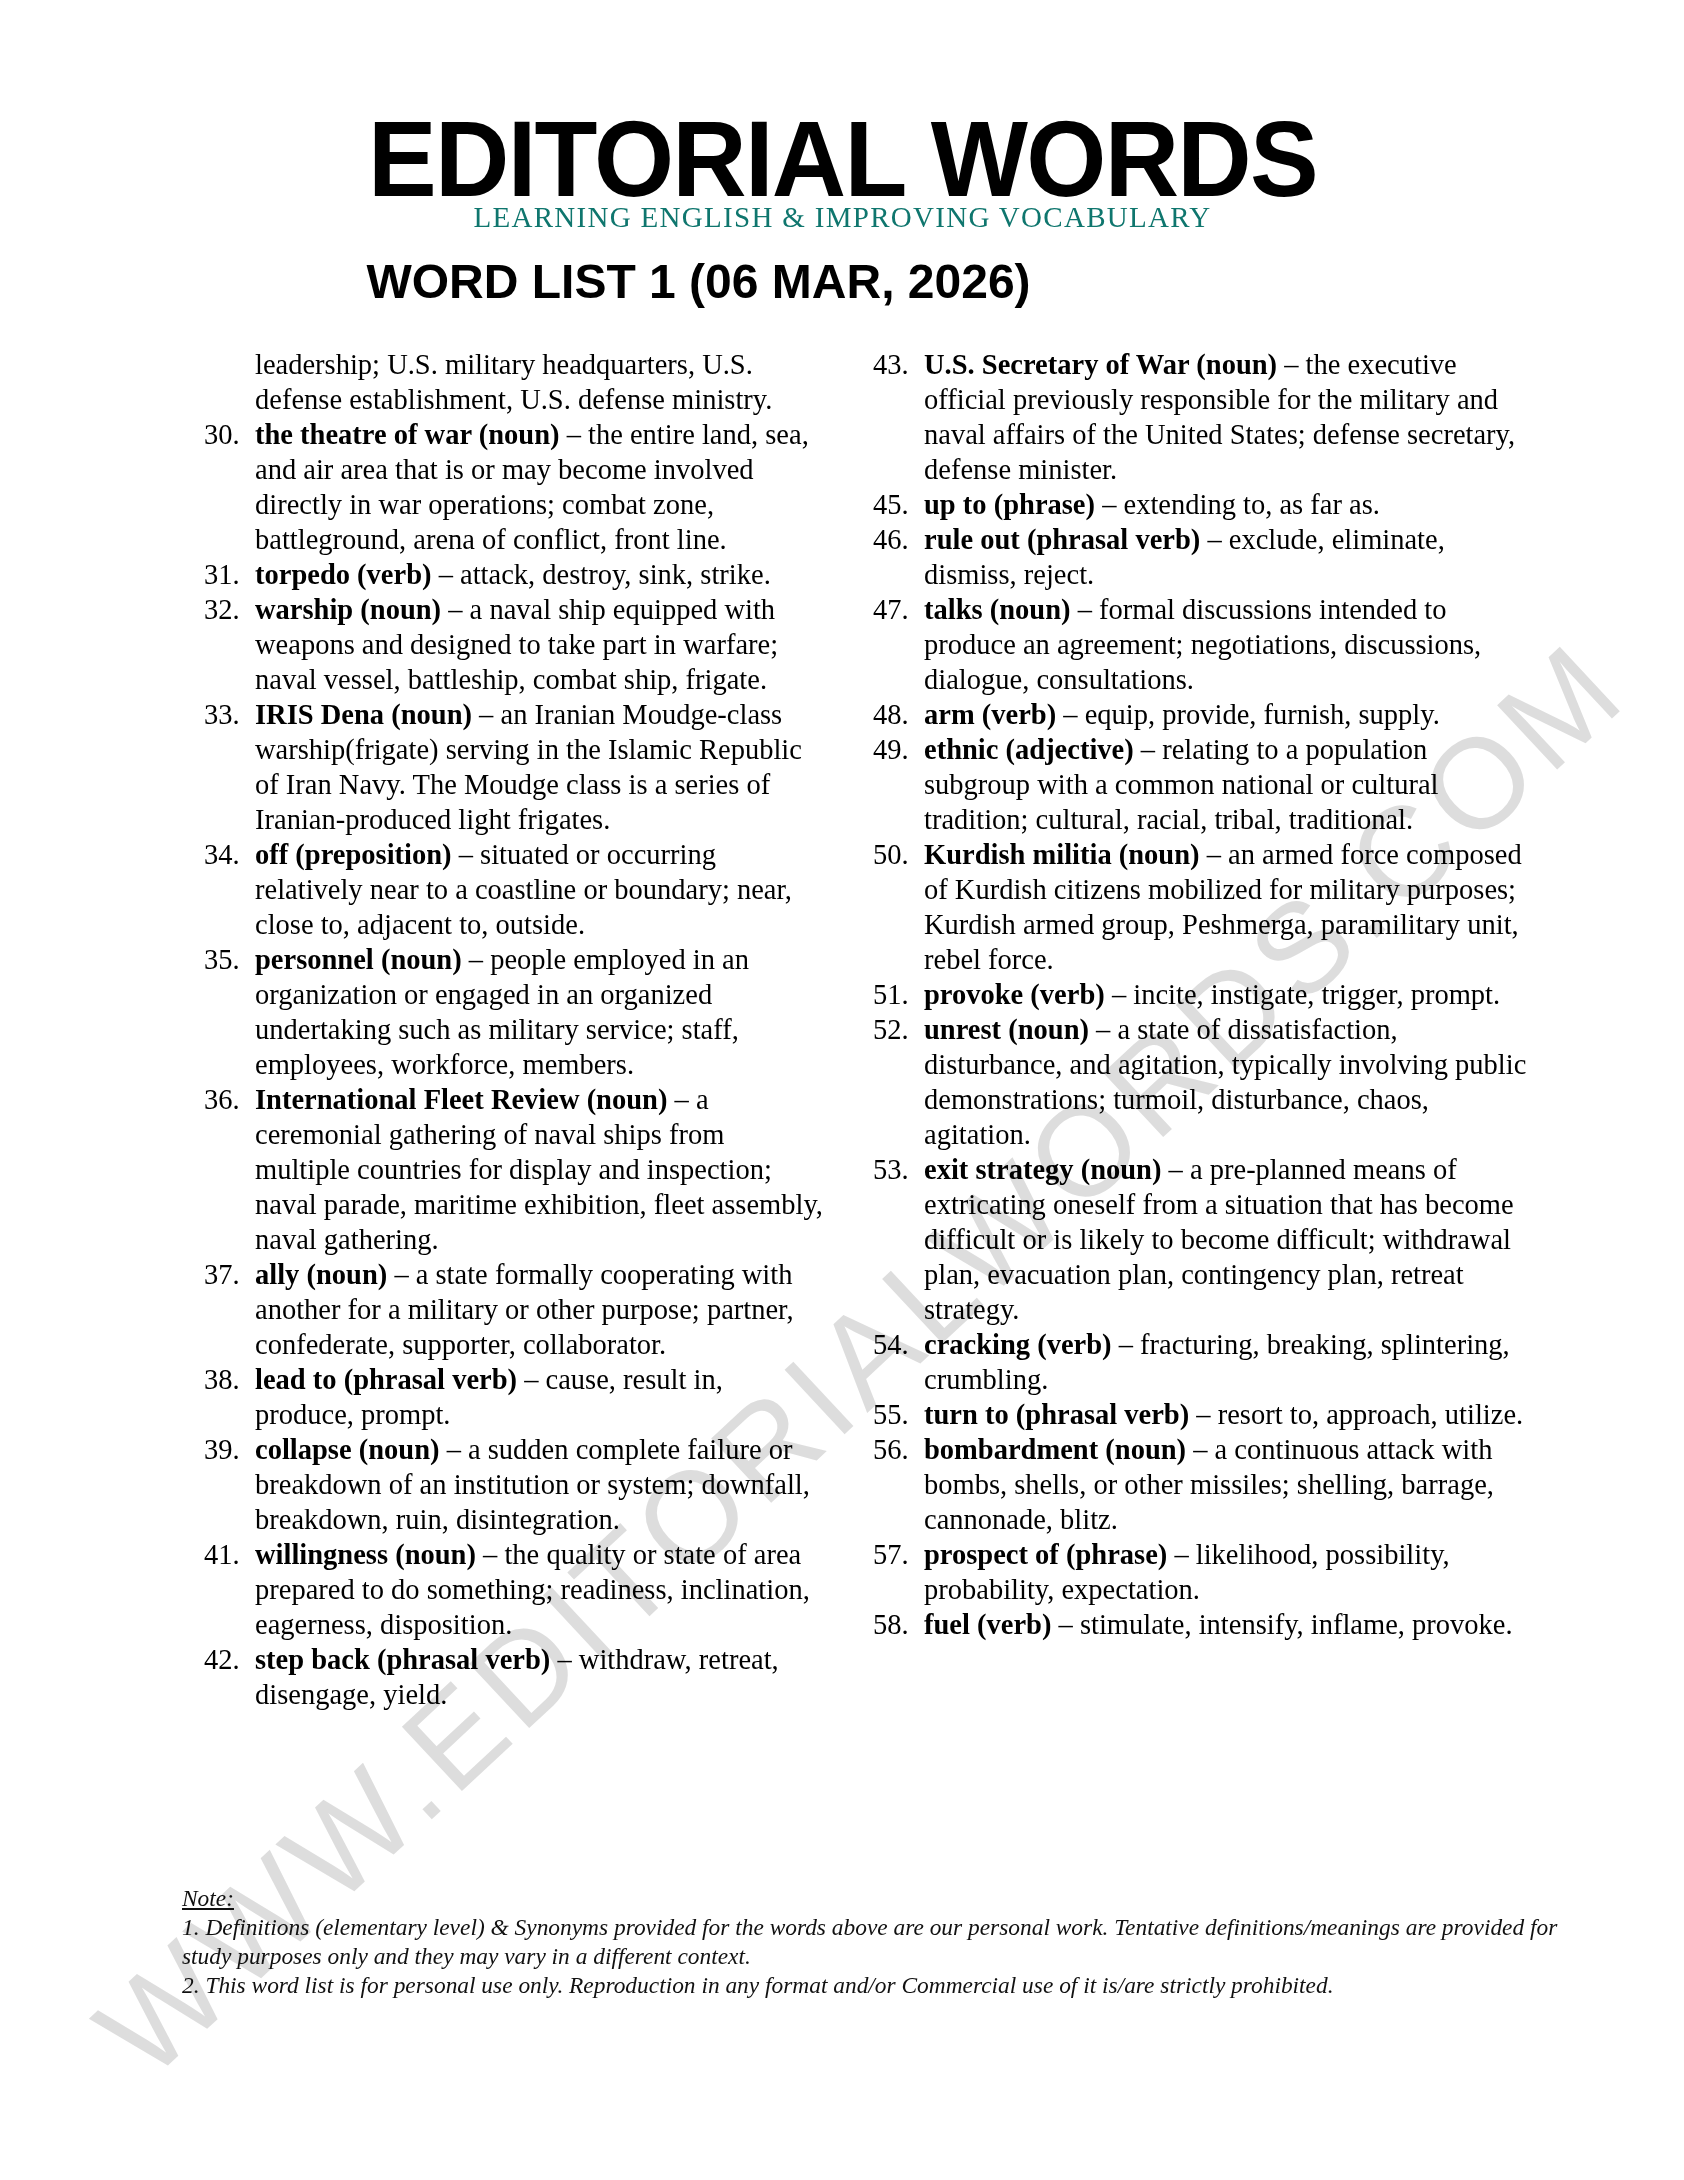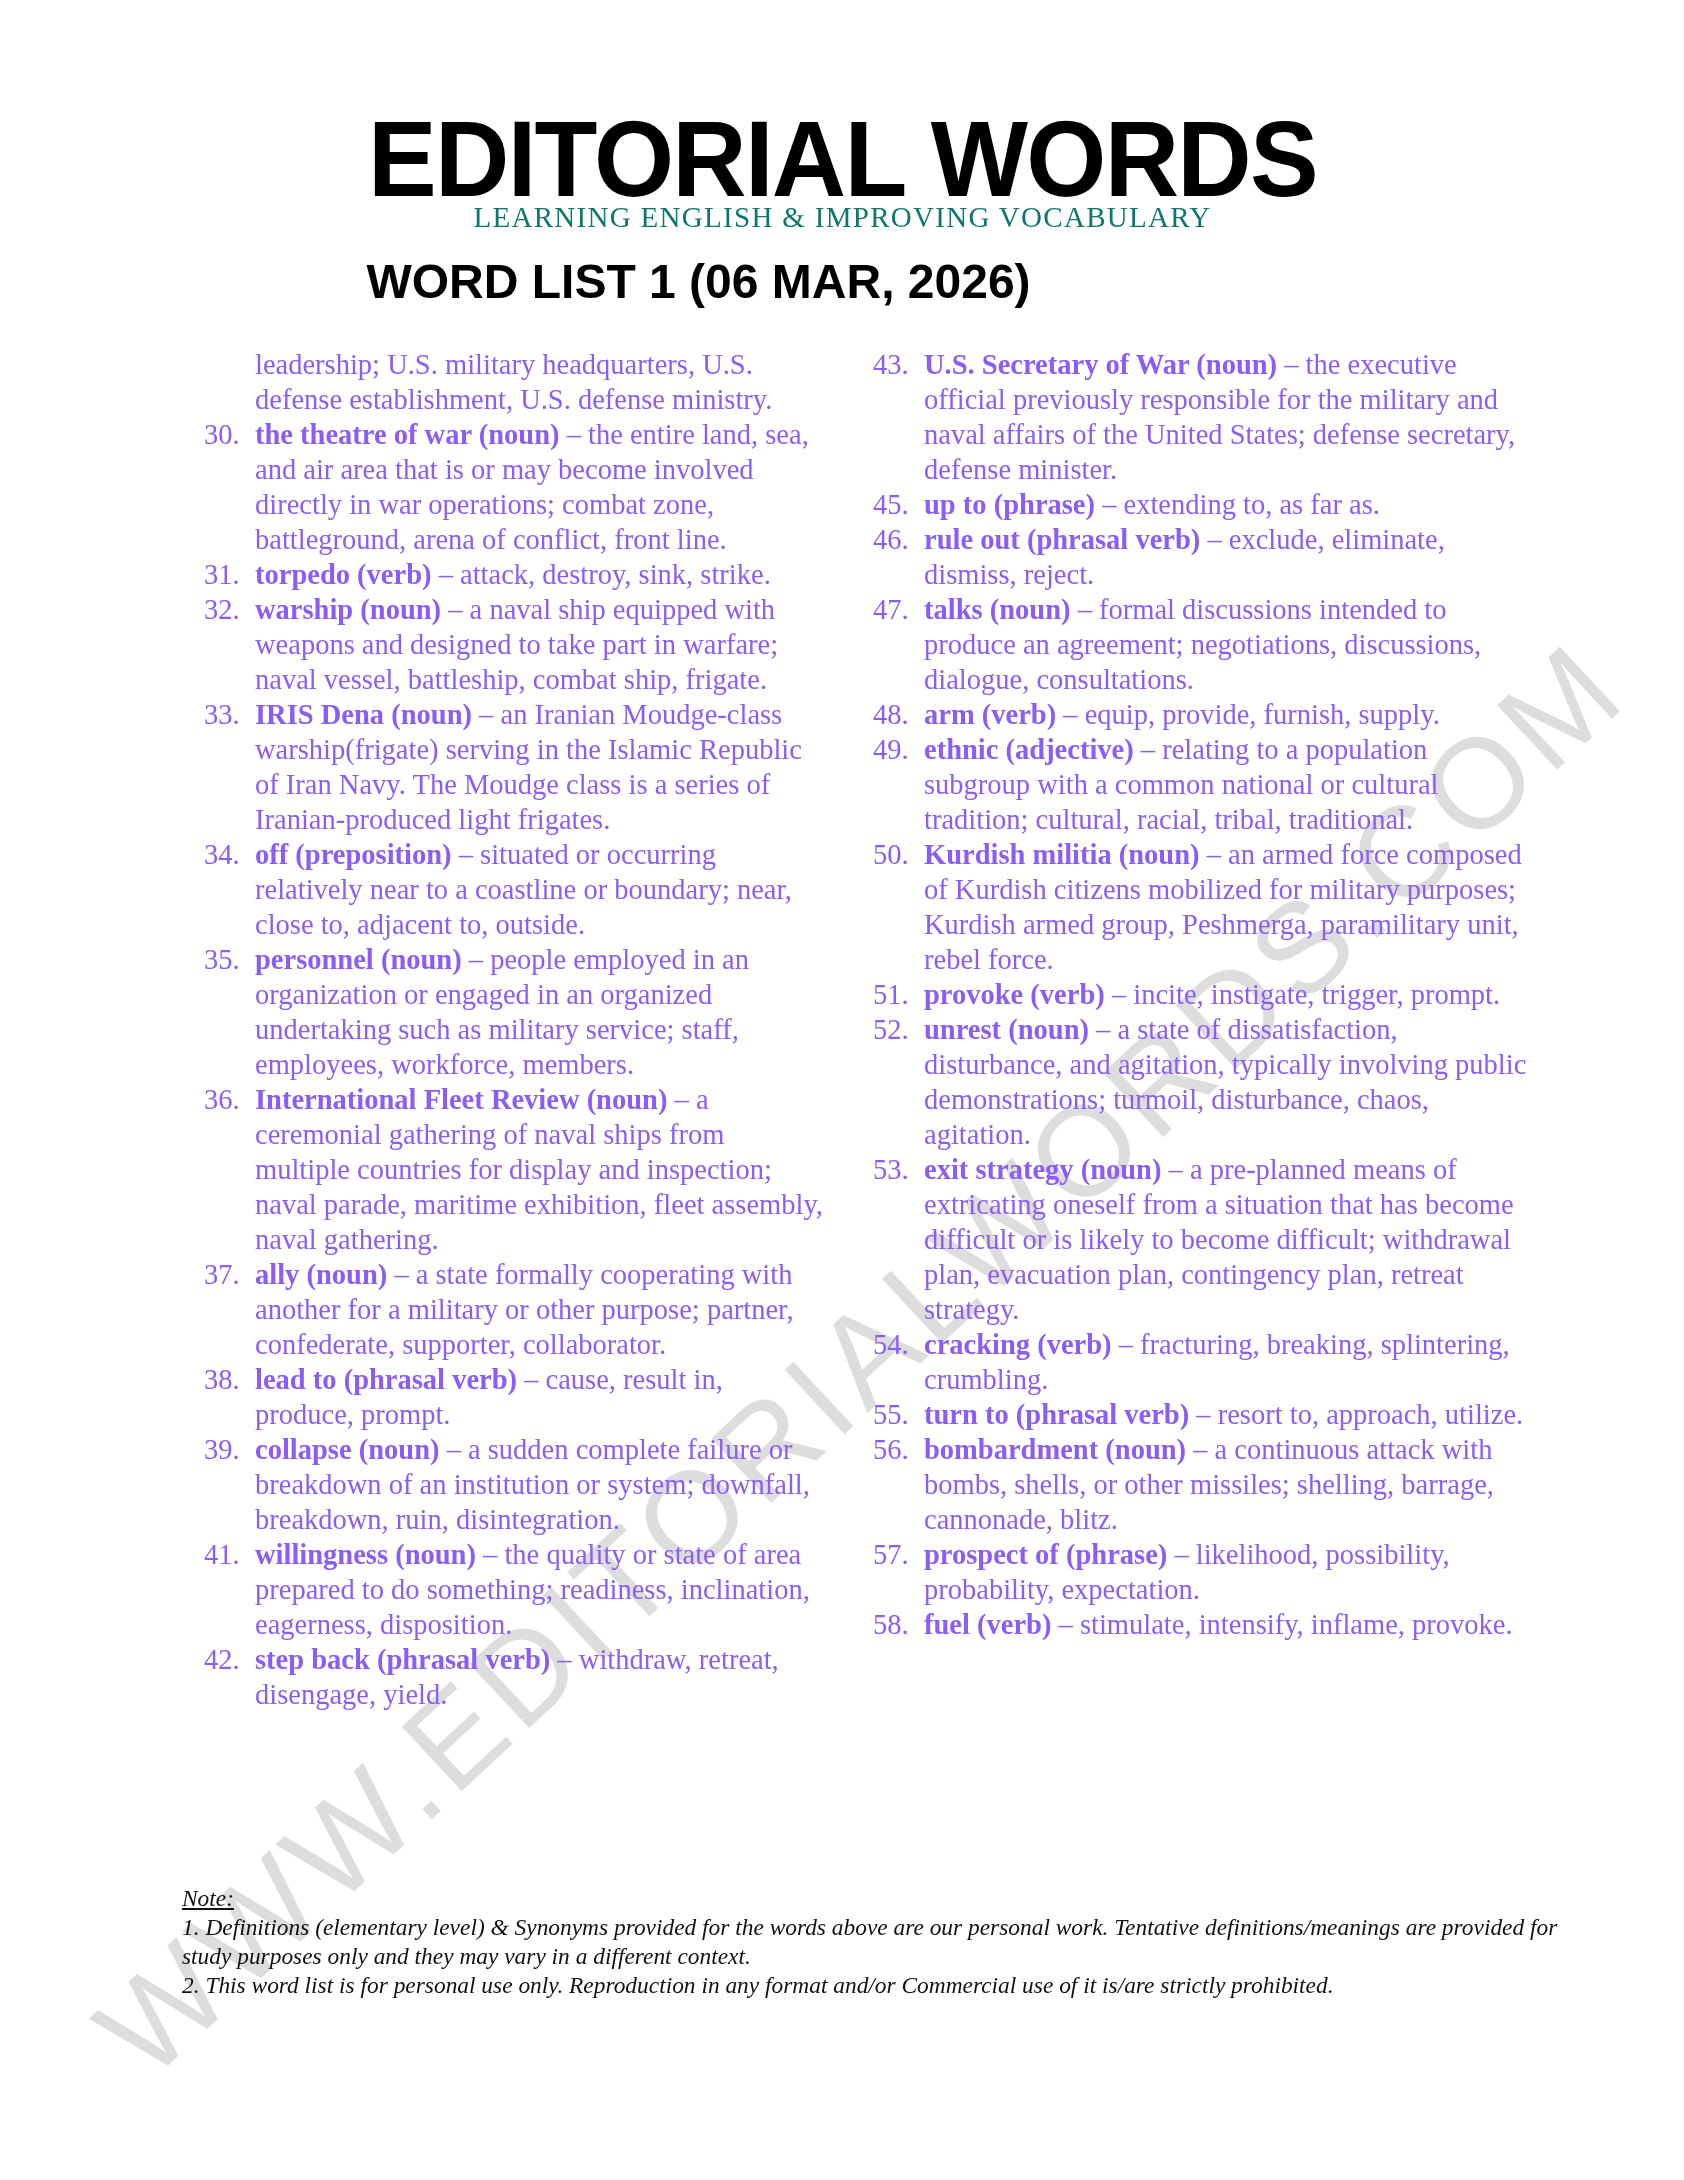--- a/index.html
+++ b/index.html
@@ -14,21 +14,21 @@
     .tagline {
       position: absolute; left: 0; width: 1685px; top: 201px; text-align: center;
       font-family: "Liberation Serif", serif; font-size: 29px; letter-spacing: 1.3px; color: #0f766e;
     }
     .listtitle {
       position: absolute; left: 0; width: 1397px; top: 254px; text-align: center;
       font-family: "Liberation Sans", sans-serif; font-weight: 700; font-size: 48px; color: #000;
     }
     .col {
       position: absolute; top: 347px; width: 622px;
-      font-family: "Liberation Serif", serif; font-size: 28.5px; line-height: 35px; color: #8b5cf6;
+      font-family: "Liberation Serif", serif; font-size: 28.5px; line-height: 35px; color: #000000;
     }
     .col.left { left: 204px; }
     .col.right { left: 873px; width: 664px; }
     .entry { position: relative; padding-left: 51px; }
     .entry .num { position: absolute; left: 0; top: 0; }
     .entry .term { font-weight: 700; }
     .cont { padding-left: 51px; }
     .watermark {
       position: absolute; left: 145px; top: 1005px; width: 1704px;
       font-family: "Liberation Sans", sans-serif; font-size: 128px; font-weight: 400;

